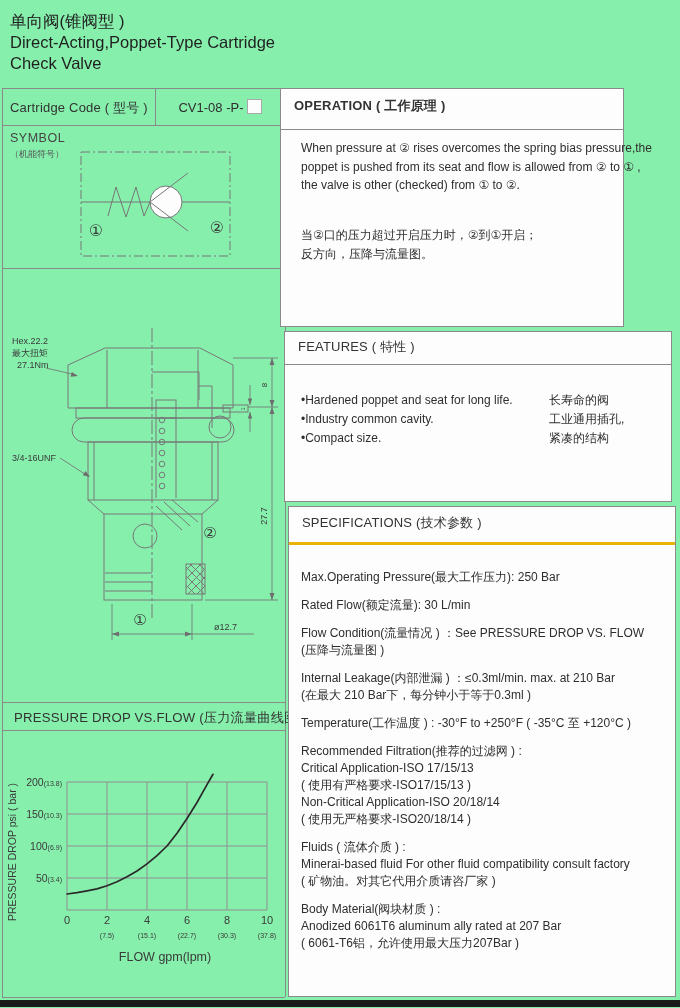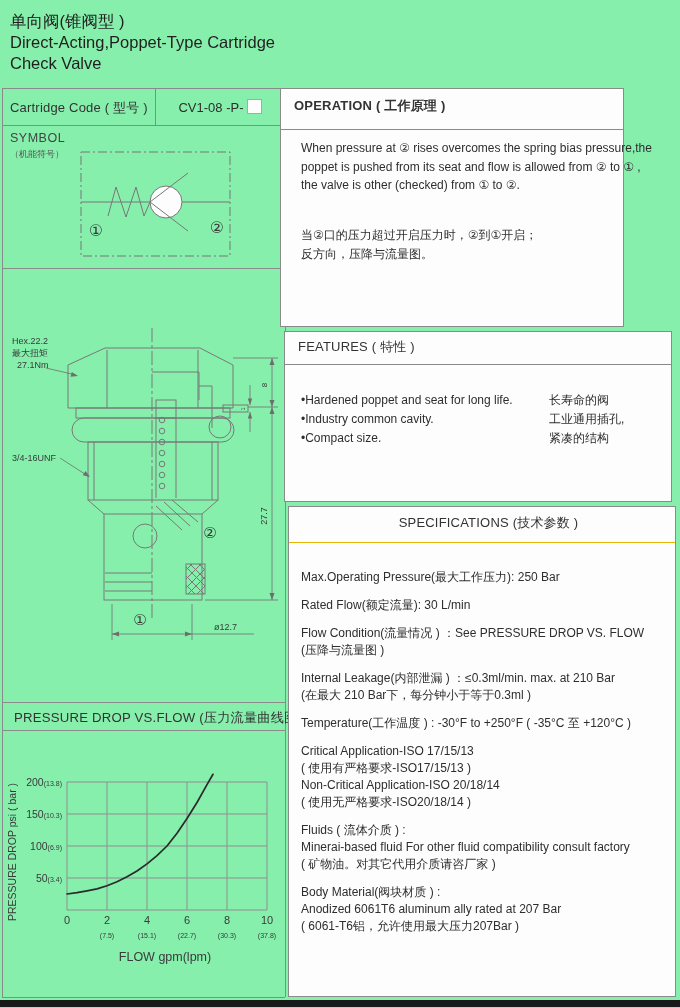--- a/index.html
+++ b/index.html
@@ -203,41 +203,42 @@
       <div class="feat-en">•Industry common cavity.</div>
       <div>工业通用插孔,</div>
     </div>
     <div class="feat-row">
       <div class="feat-en">•Compact size.</div>
       <div>紧凑的结构</div>
     </div>
   </div>
 
   <div class="box" style="left:288px;top:506px;width:388px;height:491px;">
-    <div style="height:28px;border-bottom:1px solid #eab308;padding:7px 0 0 13px;text-align:center;" class="sec-head">SPECIFICATIONS (技术参数 )</div>
+    <div style="height:28px;border-bottom:3px solid #eab308;padding:7px 0 0 13px;" class="sec-head">SPECIFICATIONS (技术参数 )</div>
   </div>
   <div class="abs" style="left:301px;top:553px;margin-top:16px;">
     <div class="spec-group">
       <div class="spec-line">Max.Operating Pressure(最大工作压力): 250 Bar</div>
     </div>
     <div class="spec-group">
       <div class="spec-line">Rated Flow(额定流量): 30 L/min</div>
     </div>
     <div class="spec-group">
       <div class="spec-line">Flow Condition(流量情况 ) ：See PRESSURE DROP VS. FLOW</div>
       <div class="spec-line">(压降与流量图 )</div>
     </div>
     <div class="spec-group">
       <div class="spec-line">Internal Leakage(内部泄漏 ) ：≤0.3ml/min. max. at 210 Bar</div>
       <div class="spec-line">(在最大 210 Bar下，每分钟小于等于0.3ml )</div>
     </div>
     <div class="spec-group">
       <div class="spec-line">Temperature(工作温度 ) : -30°F to +250°F   ( -35°C 至 +120°C )</div>
     </div>
     <div class="spec-group">
+      <div class="spec-line">Recommended Filtration(推荐的过滤网 ) :</div>
       <div class="spec-line">Critical Application-ISO 17/15/13</div>
       <div class="spec-line">( 使用有严格要求-ISO17/15/13 )</div>
       <div class="spec-line">Non-Critical Application-ISO 20/18/14</div>
       <div class="spec-line">( 使用无严格要求-ISO20/18/14 )</div>
     </div>
     <div class="spec-group">
       <div class="spec-line">Fluids ( 流体介质 ) :</div>
       <div class="spec-line">Minerai-based fluid For other  fluid compatibility consult  factory</div>
       <div class="spec-line">( 矿物油。对其它代用介质请咨厂家 )</div>
     </div>

